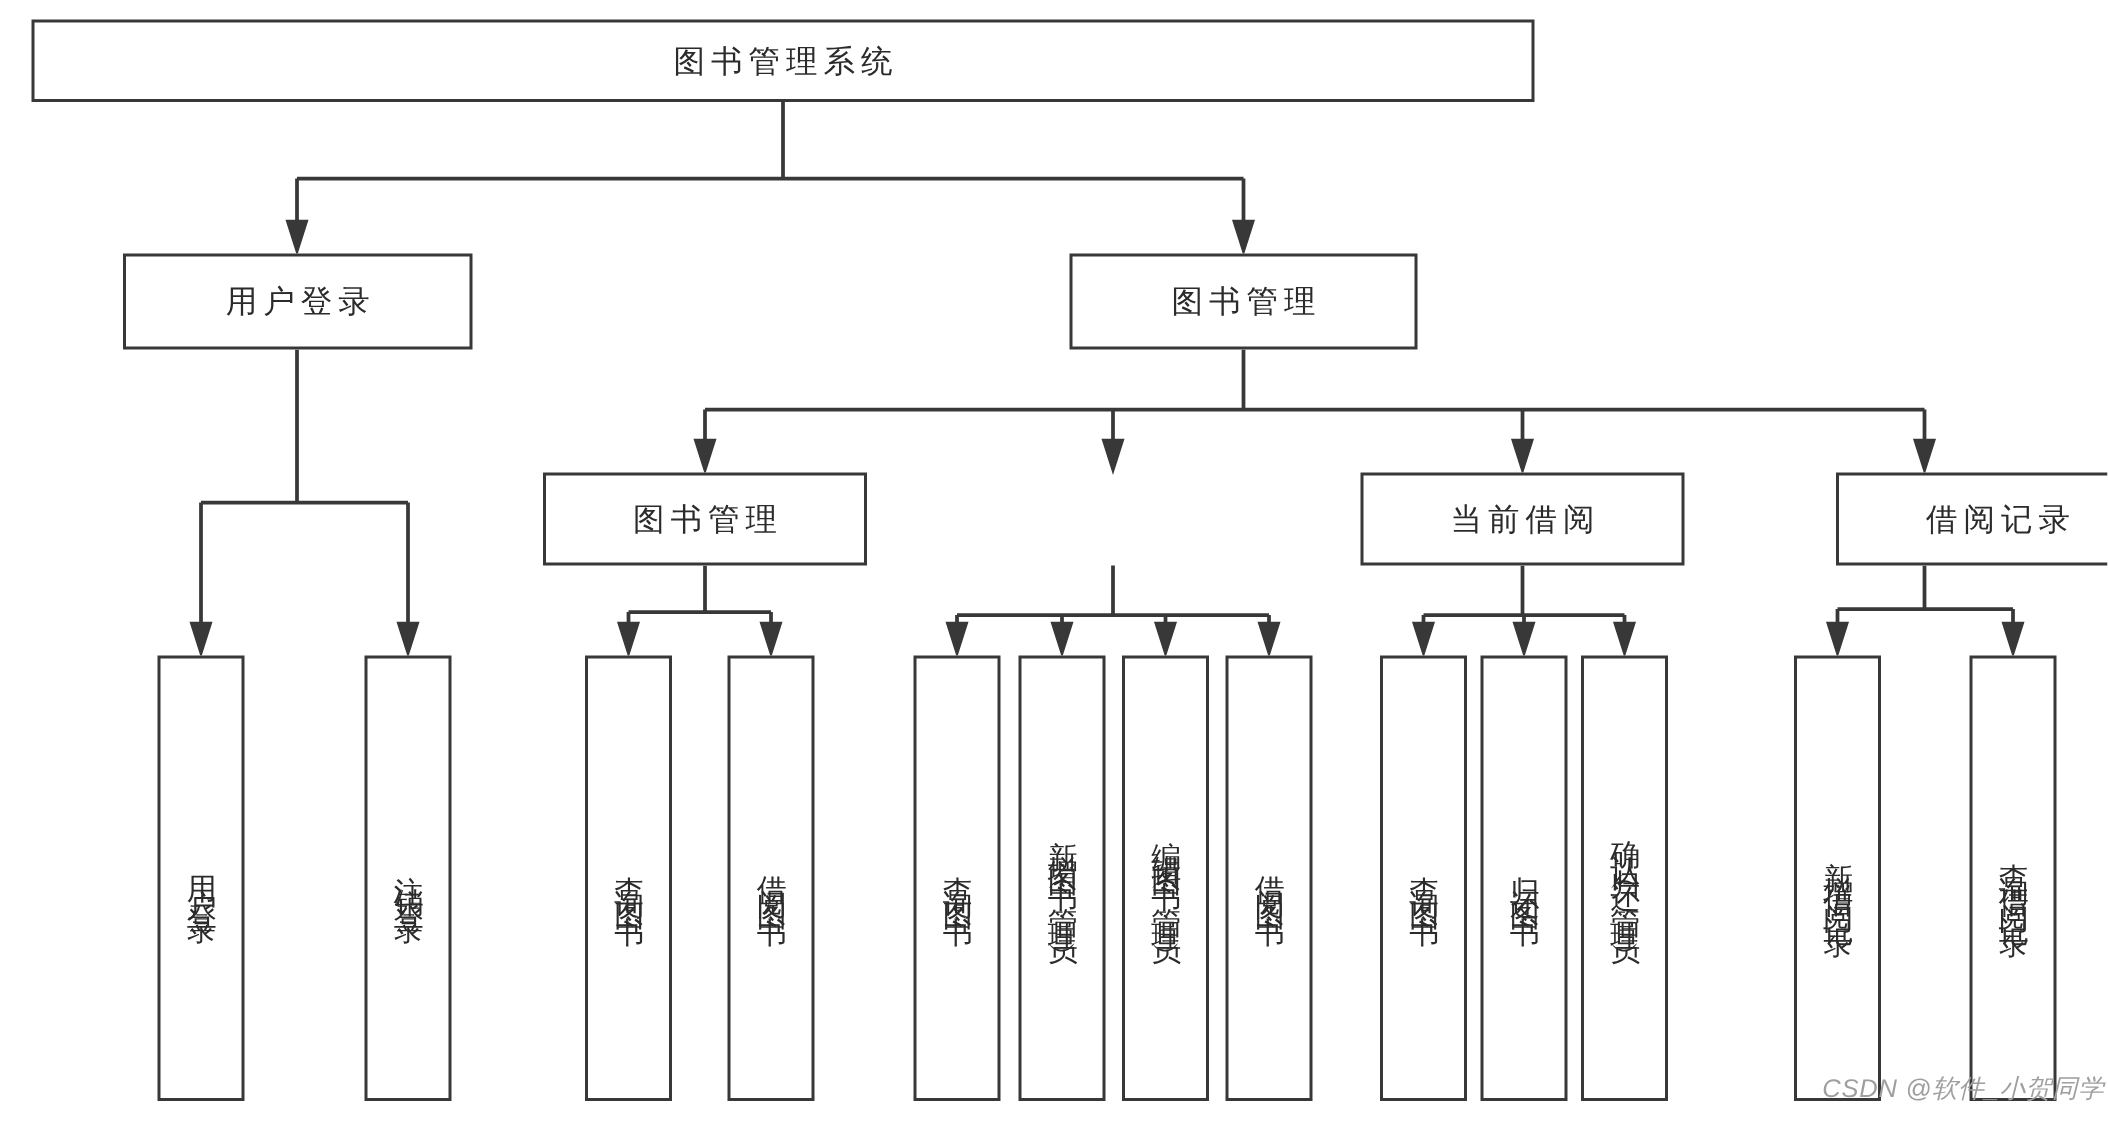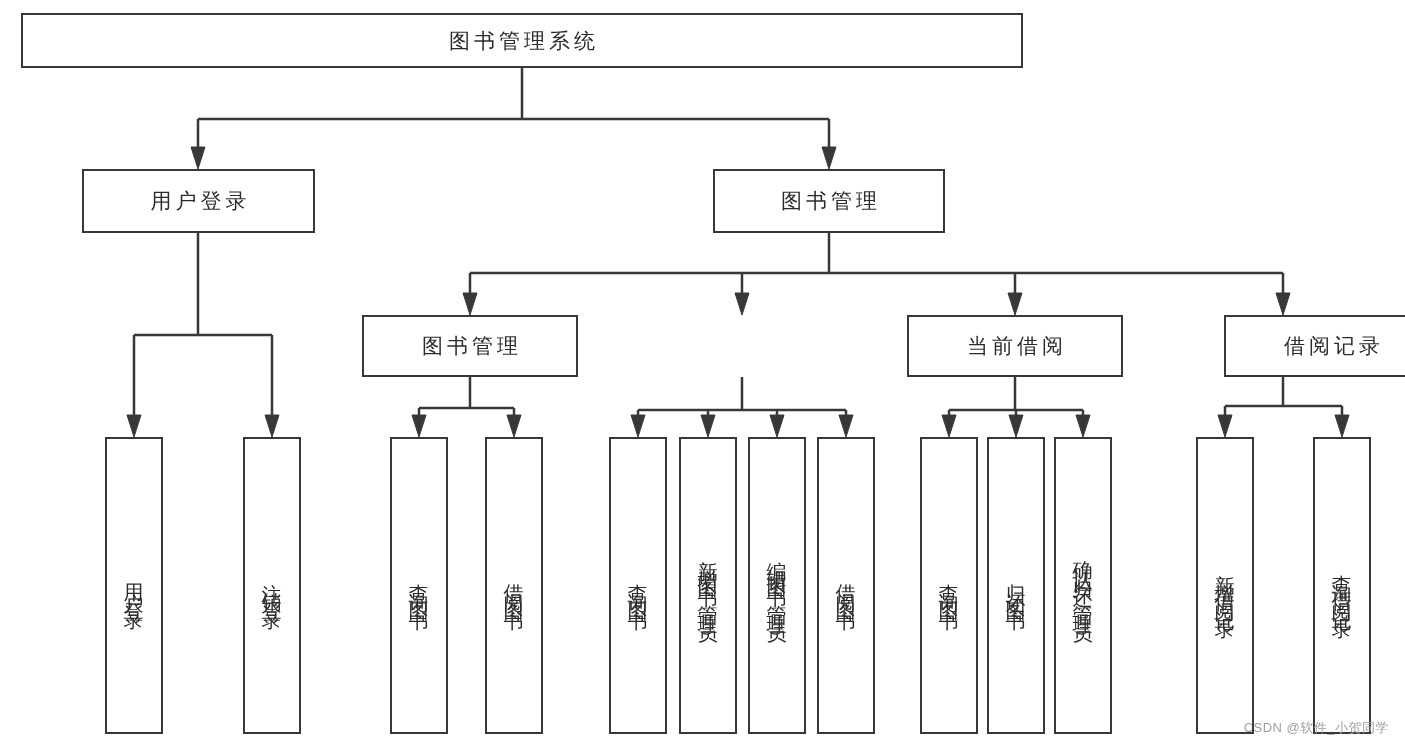--- a/index.html
+++ b/index.html
@@ -37,26 +37,27 @@
     writing-mode:vertical-rl;
     text-orientation:mixed;
     font-size:20px;
     line-height:1;
     letter-spacing:9px;
     color:var(--text);
     white-space:nowrap;
   }
   #watermark{
     position:absolute;
-    right:16px;
+    right:2px;
     bottom:10px;
-    font-size:13px;
+    font-size:17px;
     letter-spacing:0.5px;
     color:var(--watermark);
     white-space:nowrap;
+    font-style:italic;
   }
 </style>
 </head>
 <body>
 
 <div id="stage">
 
   <svg id="wires" width="1405" height="747" viewBox="0 0 1405 747" fill="none" stroke="#383838" stroke-width="2.5">
     <g>
       <path d="M522 68 V119 M198 119 H829 M198 119 V148 M829 119 V148"></path>

